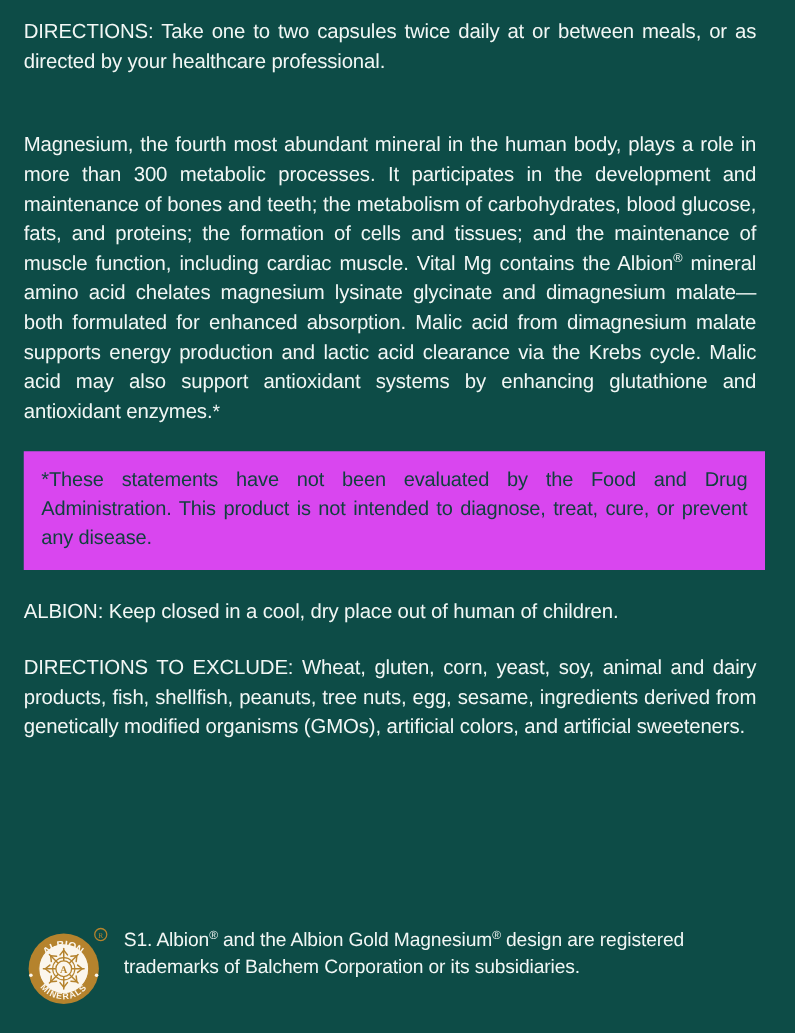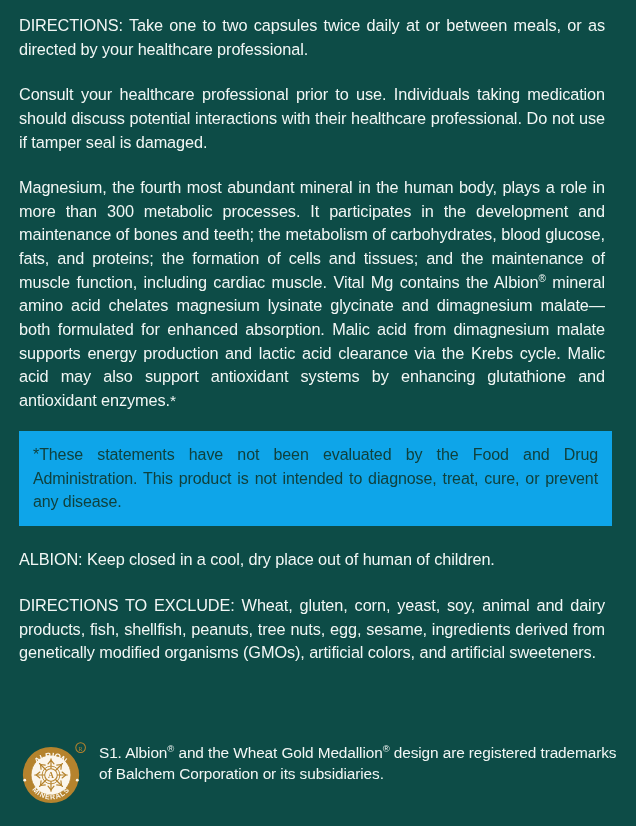--- a/index.html
+++ b/index.html
@@ -29,21 +29,21 @@
     line-height: 1.45;
     text-align: justify;
     text-justify: inter-word;
     letter-spacing: -0.1px;
     color: #f2f7f5;
   }
   .gap-md { height: 22px; }
 
   
   .disclaimer-box {
-    background: #0ea5e9;
+    background: #d946ef;
     color: #10413d;
     margin: 19px 5px 0 0;
     padding: 12px 14px 13px 14px;
     width: 593px;
   }
   .disclaimer-box .para {
     color: #10413d;
     font-size: 16px;
     line-height: 1.46;
   }
@@ -90,21 +90,20 @@
 </style>
 </head>
 <body>
 
 <div class="label-panel">
 
   <p class="para"><span>DIRECTIONS:</span><span> Take one to two capsules twice daily at or between meals, or as directed by your healthcare professional.</span></p>
 
   <div class="gap-md"></div>
 
-  <p class="para">Consult your healthcare professional prior to use. Individuals taking medication should discuss potential interactions with their healthcare professional. Do not use if tamper seal is damaged.</p>
 
   <div class="gap-md"></div>
 
   <p class="para"><span>Magnesium, the fourth most abundant mineral in the human body, plays a role in more than 300 metabolic processes. It participates in the development and maintenance of bones and teeth; the metabolism of carbohydrates, blood glucose, fats, and proteins; the formation of cells and tissues; and the maintenance of muscle function, including cardiac muscle. </span><span class="bold">Vital Mg</span><span> contains the Albion</span><sup>®</sup><span> mineral amino acid chelates magnesium lysinate glycinate and dimagnesium malate—both formulated for enhanced absorption. Malic acid from dimagnesium malate supports energy production and lactic acid clearance via the Krebs cycle. Malic acid may also support antioxidant systems by enhancing glutathione and antioxidant enzymes.</span><span class="star">*</span></p>
 
   <div class="disclaimer-box">
     <p class="para">*These statements have not been evaluated by the Food and Drug Administration. This product is not intended to diagnose, treat, cure, or prevent any disease.</p>
   </div>
 
   <div class="gap-md"></div>
@@ -178,16 +177,16 @@
         </text>
 
         <circle cx="14.5" cy="57" r="1.9" fill="#fbf6ec"></circle>
         <circle cx="85.5" cy="57" r="1.9" fill="#fbf6ec"></circle>
 
         <circle cx="90" cy="13" r="6.5" fill="none" stroke="#b5832d" stroke-width="1.4"></circle>
         <text x="90" y="17" text-anchor="middle" font-family="'Liberation Serif', serif" font-size="8" fill="#b5832d">R</text>
       </svg>
     </div>
 
-    <div class="footer-text"><span>S1. Albion</span><sup>®</sup><span> and the Wheat Gold Medallion</span><sup>®</sup><span> design are registered trademarks of Balchem Corporation or its subsidiaries.</span></div>
+    <div class="footer-text"><span>S1. Albion</span><sup>®</sup><span> and the Albion Gold Magnesium</span><sup>®</sup><span> design are registered trademarks of Balchem Corporation or its subsidiaries.</span></div>
   </div>
 
 </div>
 
 </body></html>

